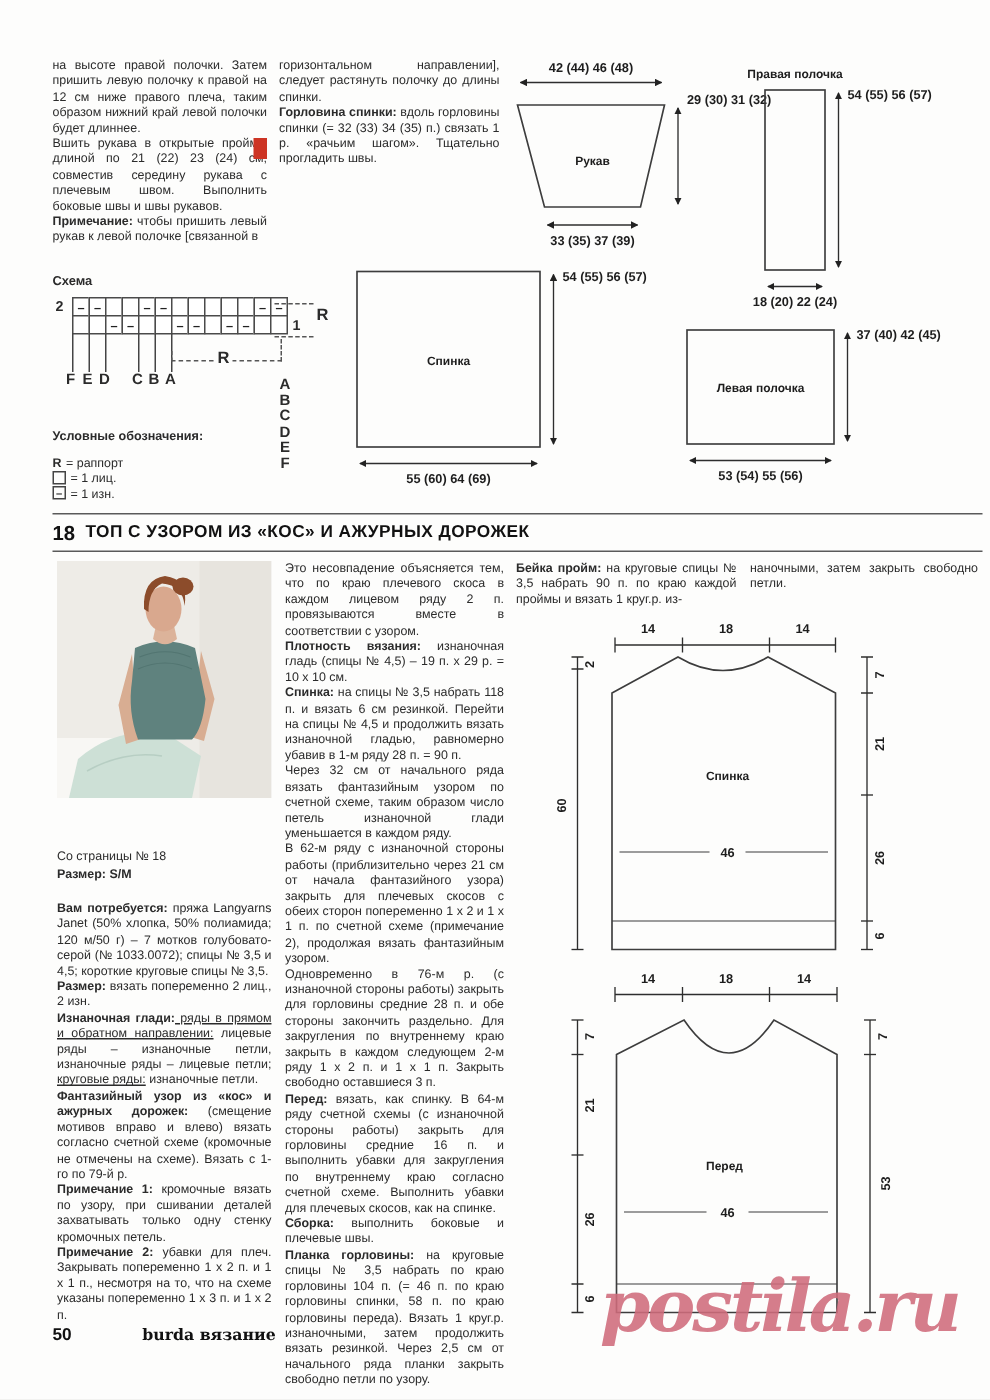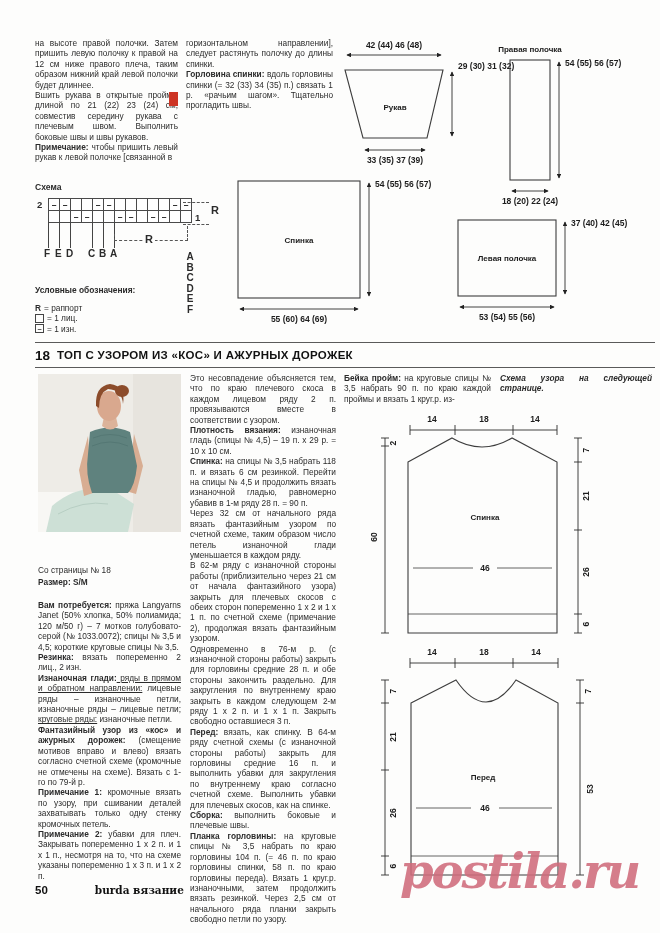--- a/index.html
+++ b/index.html
@@ -228,42 +228,42 @@
     <path d="M64,52 Q72,59 80,52 L78,43 L66,43 Z" fill="#dcb39a"></path>
     <ellipse cx="71" cy="32" rx="12" ry="15" fill="#d9a88e"></ellipse>
     <path d="M58,32 Q57,12 72,10 Q88,12 85,30 Q84,16 70,15 Q61,19 61,34 Z" fill="#8c4c2b"></path>
     <ellipse cx="84" cy="17" rx="7" ry="6" fill="#8c4c2b"></ellipse>
   </svg>
   <div class="caption">Со страницы № 18</div>
   <div class="size">Размер: S/M</div>
 
   <div class="bcol a">
       <p><span class="s-b">Вам потребуется:</span><span> пряжа Langyarns Janet (50% хлопка, 50% полиамида; 120 м/50 г) – 7 мотков голубовато-серой (№ 1033.0072); спицы № 3,5 и 4,5; короткие круговые спицы № 3,5.</span></p>
-      <p><span class="s-b">Резинка:</span><span> вязать попеременно 2 лиц., 2 изн.</span></p>
+      <p><span class="s-b">Размер:</span><span> вязать попеременно 2 лиц., 2 изн.</span></p>
       <p><span class="s-b">Изнаночная глади:</span><span class="s-u"> ряды в прямом и обратном направлении:</span><span> лицевые ряды – изнаночные петли, изнаночные ряды – лицевые петли; </span><span class="s-u">круговые ряды:</span><span> изнаночные петли.</span></p>
       <p><span class="s-b">Фантазийный узор из «кос» и ажурных дорожек:</span><span> (смещение мотивов вправо и влево) вязать согласно счетной схеме (кромочные не отмечены на схеме). Вязать с 1-го по 79-й р.</span></p>
       <p><span class="s-b">Примечание 1:</span><span> кромочные вязать по узору, при сшивании деталей захватывать только одну стенку кромочных петель.</span></p>
       <p><span class="s-b">Примечание 2:</span><span> убавки для плеч. Закрывать попеременно 1 х 2 п. и 1 х 1 п., несмотря на то, что на схеме указаны попеременно 1 х 3 п. и 1 х 2 п.</span></p>
     </div>
   <div class="bcol b">
       <p><span>Это несовпадение объясняется тем, что по краю плечевого скоса в каждом лицевом ряду 2 п. провязываются вместе в соответствии с узором.</span></p>
       <p><span class="s-b">Плотность вязания:</span><span> изнаночная гладь (спицы № 4,5) – 19 п. х 29 р. = 10 х 10 см.</span></p>
       <p><span class="s-b">Спинка:</span><span> на спицы № 3,5 набрать 118 п. и вязать 6 см резинкой. Перейти на спицы № 4,5 и продолжить вязать изнаночной гладью, равномерно убавив в 1-м ряду 28 п. = 90 п.</span></p>
       <p><span>Через 32 см от начального ряда вязать фантазийным узором по счетной схеме, таким образом число петель изнаночной глади уменьшается в каждом ряду.</span></p>
       <p><span>В 62-м ряду с изнаночной стороны работы (приблизительно через 21 см от начала фантазийного узора) закрыть для плечевых скосов с обеих сторон попеременно 1 х 2 и 1 х 1 п. по счетной схеме (примечание 2), продолжая вязать фантазийным узором.</span></p>
       <p><span>Одновременно в 76-м р. (с изнаночной стороны работы) закрыть для горловины средние 28 п. и обе стороны закончить раздельно. Для закругления по внутреннему краю закрыть в каждом следующем 2-м ряду 1 х 2 п. и 1 х 1 п. Закрыть свободно оставшиеся 3 п.</span></p>
       <p><span class="s-b">Перед:</span><span> вязать, как спинку. В 64-м ряду счетной схемы (с изнаночной стороны работы) закрыть для горловины средние 16 п. и выполнить убавки для закругления по внутреннему краю согласно счетной схеме. Выполнить убавки для плечевых скосов, как на спинке.</span></p>
       <p><span class="s-b">Сборка:</span><span> выполнить боковые и плечевые швы.</span></p>
       <p><span class="s-b">Планка горловины:</span><span> на круговые спицы № 3,5 набрать по краю горловины 104 п. (= 46 п. по краю горловины спинки, 58 п. по краю горловины переда). Вязать 1 круг.р. изнаночными, затем продолжить вязать резинкой. Через 2,5 см от начального ряда планки закрыть свободно петли по узору.</span></p>
     </div>
   <div class="bcol c">
       <p><span class="s-b">Бейка пройм:</span><span> на круговые спицы № 3,5 набрать 90 п. по краю каждой проймы и вязать 1 круг.р. из-</span></p>
     </div>
   <div class="bcol d">
-      <p><span class="s-bi">Схема узора на следующей странице.</span></p>
+      <p><span>наночными, затем закрыть свободно петли.</span></p>
     </div>
 
   <svg class="schematics" width="320" height="495" viewBox="0 0 320 495">
     <g>
       <line class="meas" x1="70" y1="18" x2="217" y2="18"></line>
       <line class="meas" x1="70" y1="13" x2="70" y2="23"></line>
       <line class="meas" x1="115" y1="13" x2="115" y2="23"></line>
       <line class="meas" x1="173" y1="13" x2="173" y2="23"></line>
       <line class="meas" x1="217" y1="13" x2="217" y2="23"></line>
       <text class="mlabel" x="92" y="10" text-anchor="middle">14</text>

